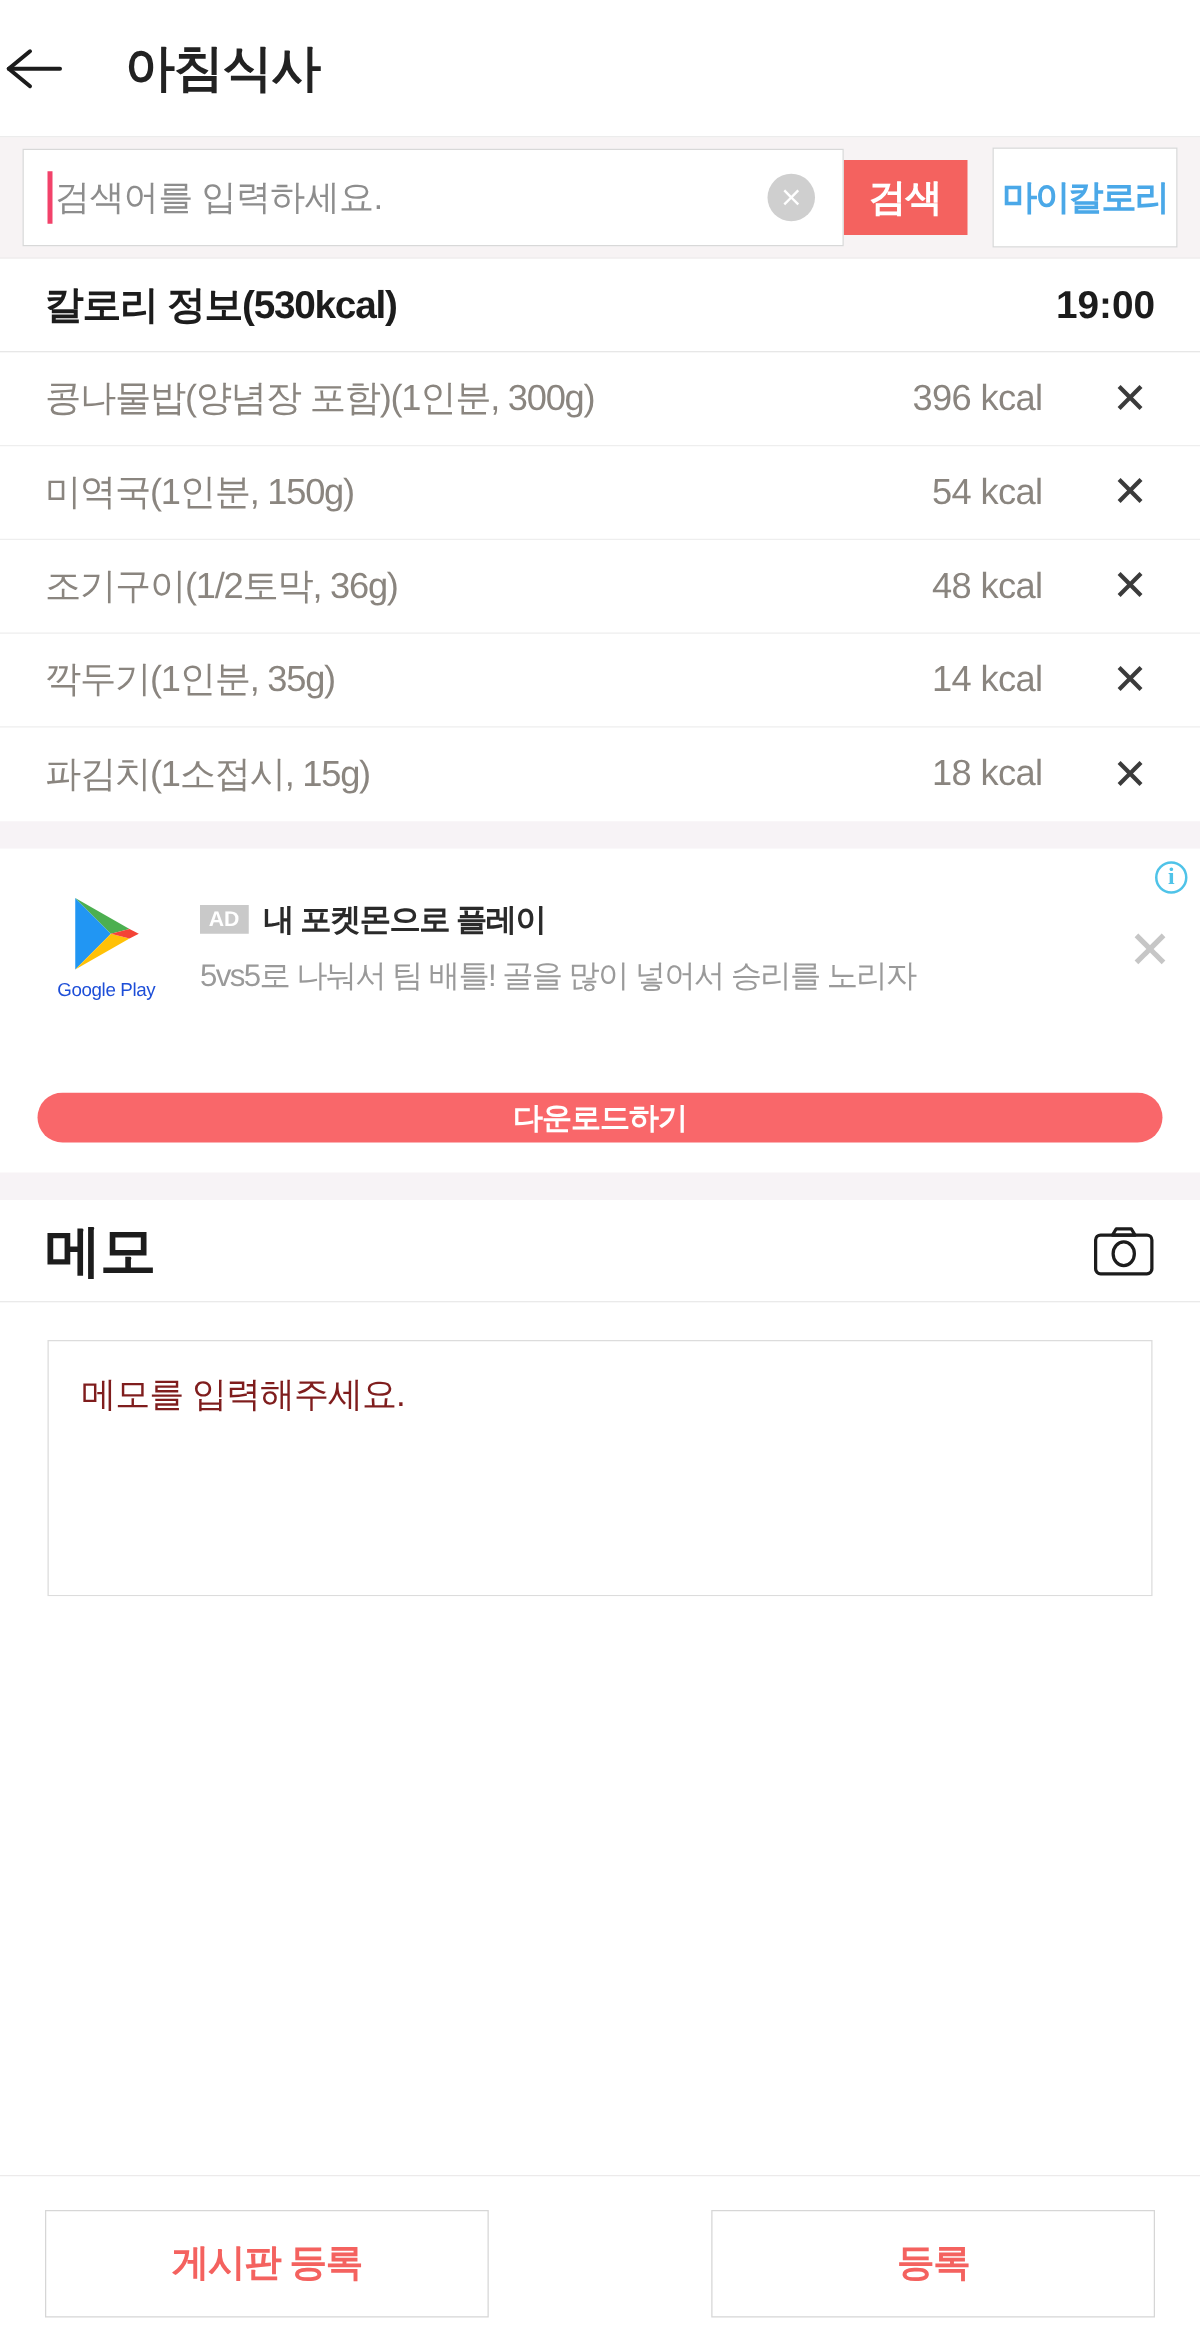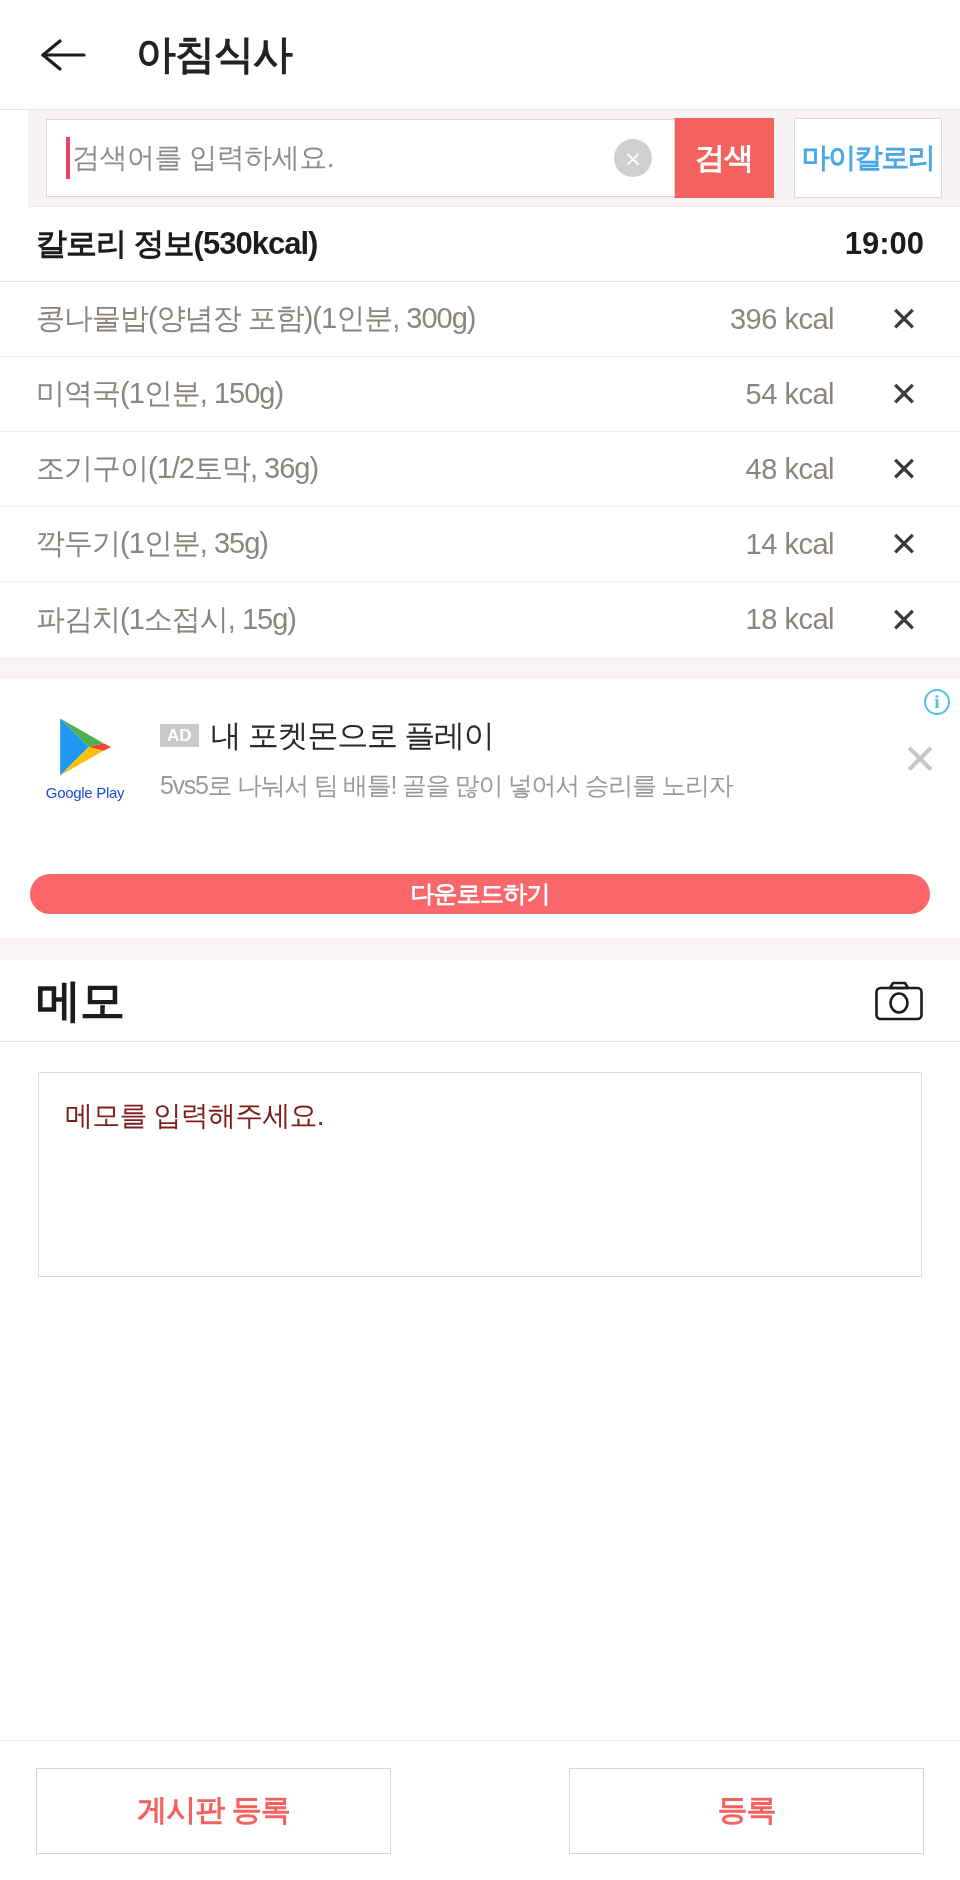--- a/index.html
+++ b/index.html
@@ -20,21 +20,20 @@
   }
 
   
   .header {
     height: 110px;
     flex: 0 0 110px;
     display: flex;
     align-items: center;
     background: #ffffff;
     border-bottom: 1px solid #e6e6e6;
-    padding-left: 36px;
   }
   .back-arrow {
     width: 56px;
     height: 56px;
     display: flex;
     align-items: center;
     justify-content: center;
     cursor: pointer;
   }
   .back-arrow svg { display: block; }
@@ -47,21 +46,20 @@
   }
 
   
   .search-wrap {
     flex: 0 0 97px;
     background: #f7f3f4;
     display: flex;
     align-items: center;
     padding: 0 18px;
     border-bottom: 1px solid #eceaea;
-    margin-left: 28px;
   }
   .search-box {
     flex: 1 1 auto;
     height: 78px;
     background: #ffffff;
     border: 1px solid #d8d8d8;
     display: flex;
     align-items: center;
     position: relative;
   }
@@ -91,21 +89,21 @@
     display: flex;
     align-items: center;
     justify-content: center;
     margin-right: 22px;
     flex: 0 0 38px;
     cursor: pointer;
     font-family: "DejaVu Sans", sans-serif;
   }
   .search-btn {
     flex: 0 0 100px;
-    height: 80px;
+    height: 60px;
     background: #f4625f;
     color: #ffffff;
     font-size: 30px;
     font-weight: bold;
     display: flex;
     align-items: center;
     justify-content: center;
     cursor: pointer;
     letter-spacing: -1px;
     margin-left: -1px;
@@ -235,22 +233,22 @@
     background: #c9c9c9;
     color: #ffffff;
     font-size: 17px;
     font-weight: bold;
     padding: 2px 7px;
     margin-right: 12px;
     line-height: 1.15;
     letter-spacing: 0;
   }
   .ad-title {
-    font-size: 31px;
-    font-weight: normal;
+    font-size: 25px;
+    font-weight: bold;
     color: #2a2a2a;
     letter-spacing: -1.2px;
   }
   .ad-desc {
     margin-top: 12px;
     font-size: 25px;
     color: #9a9a9a;
     letter-spacing: -1.3px;
     white-space: nowrap;
     overflow: hidden;

